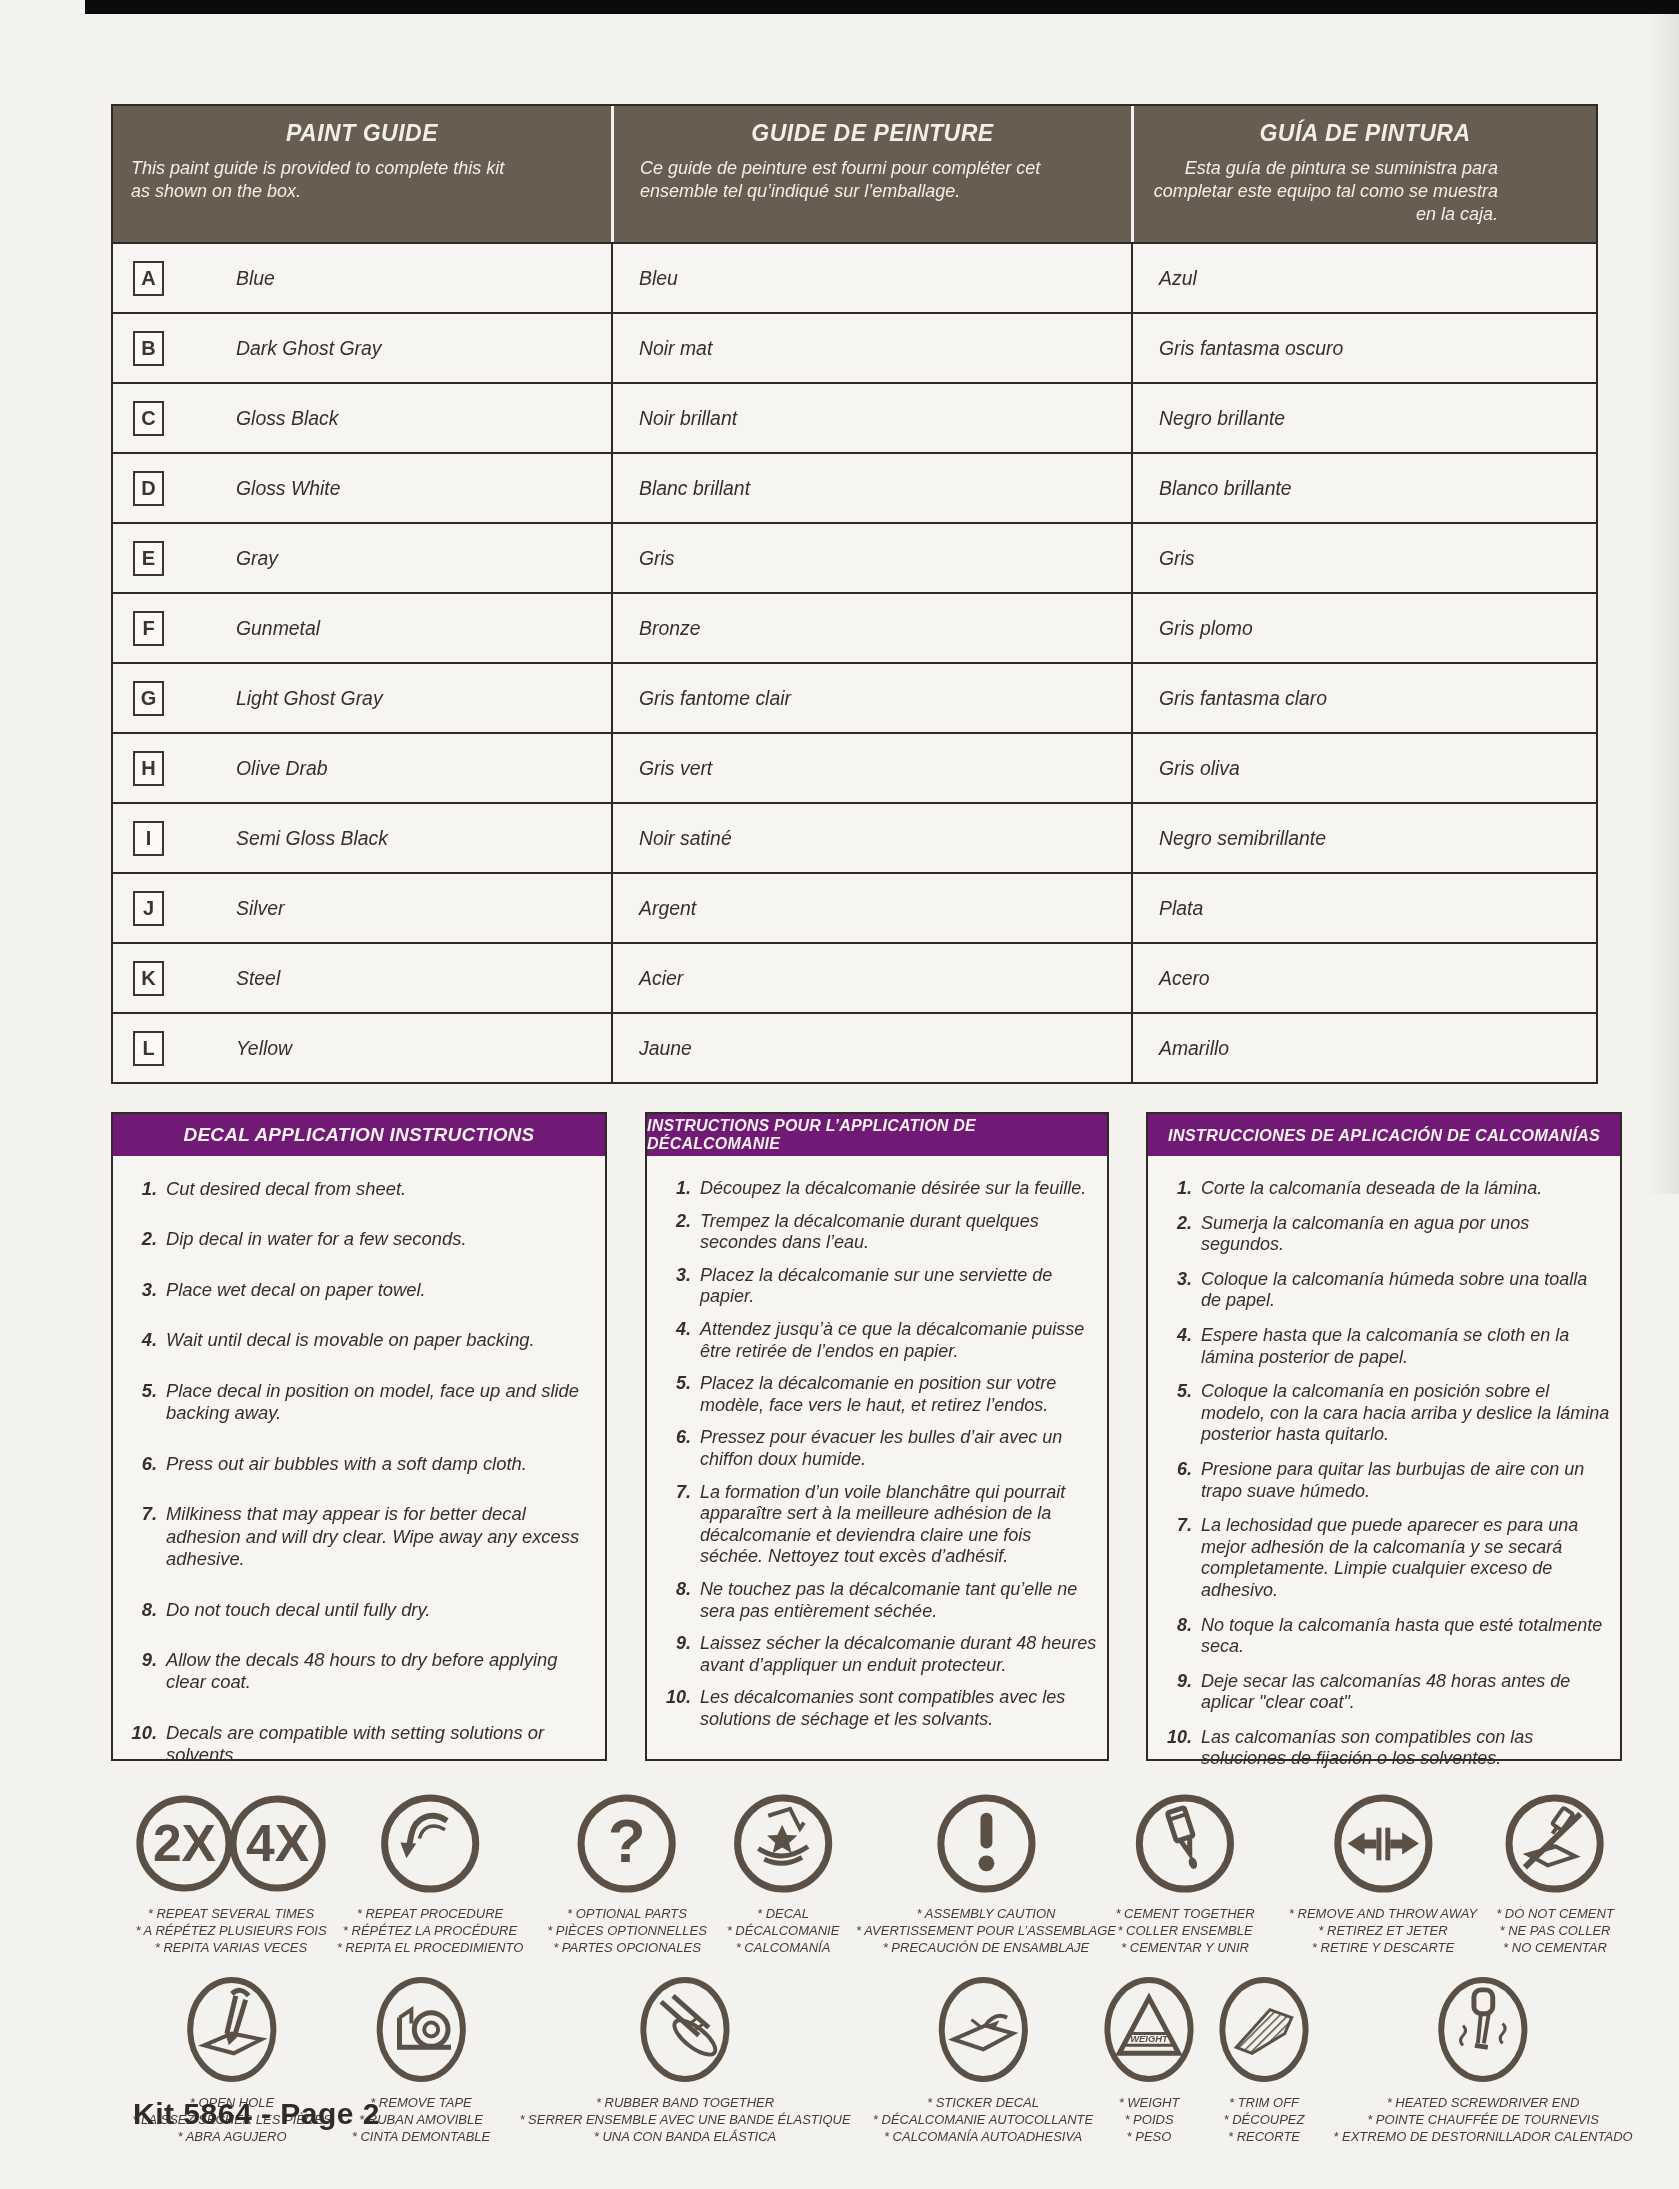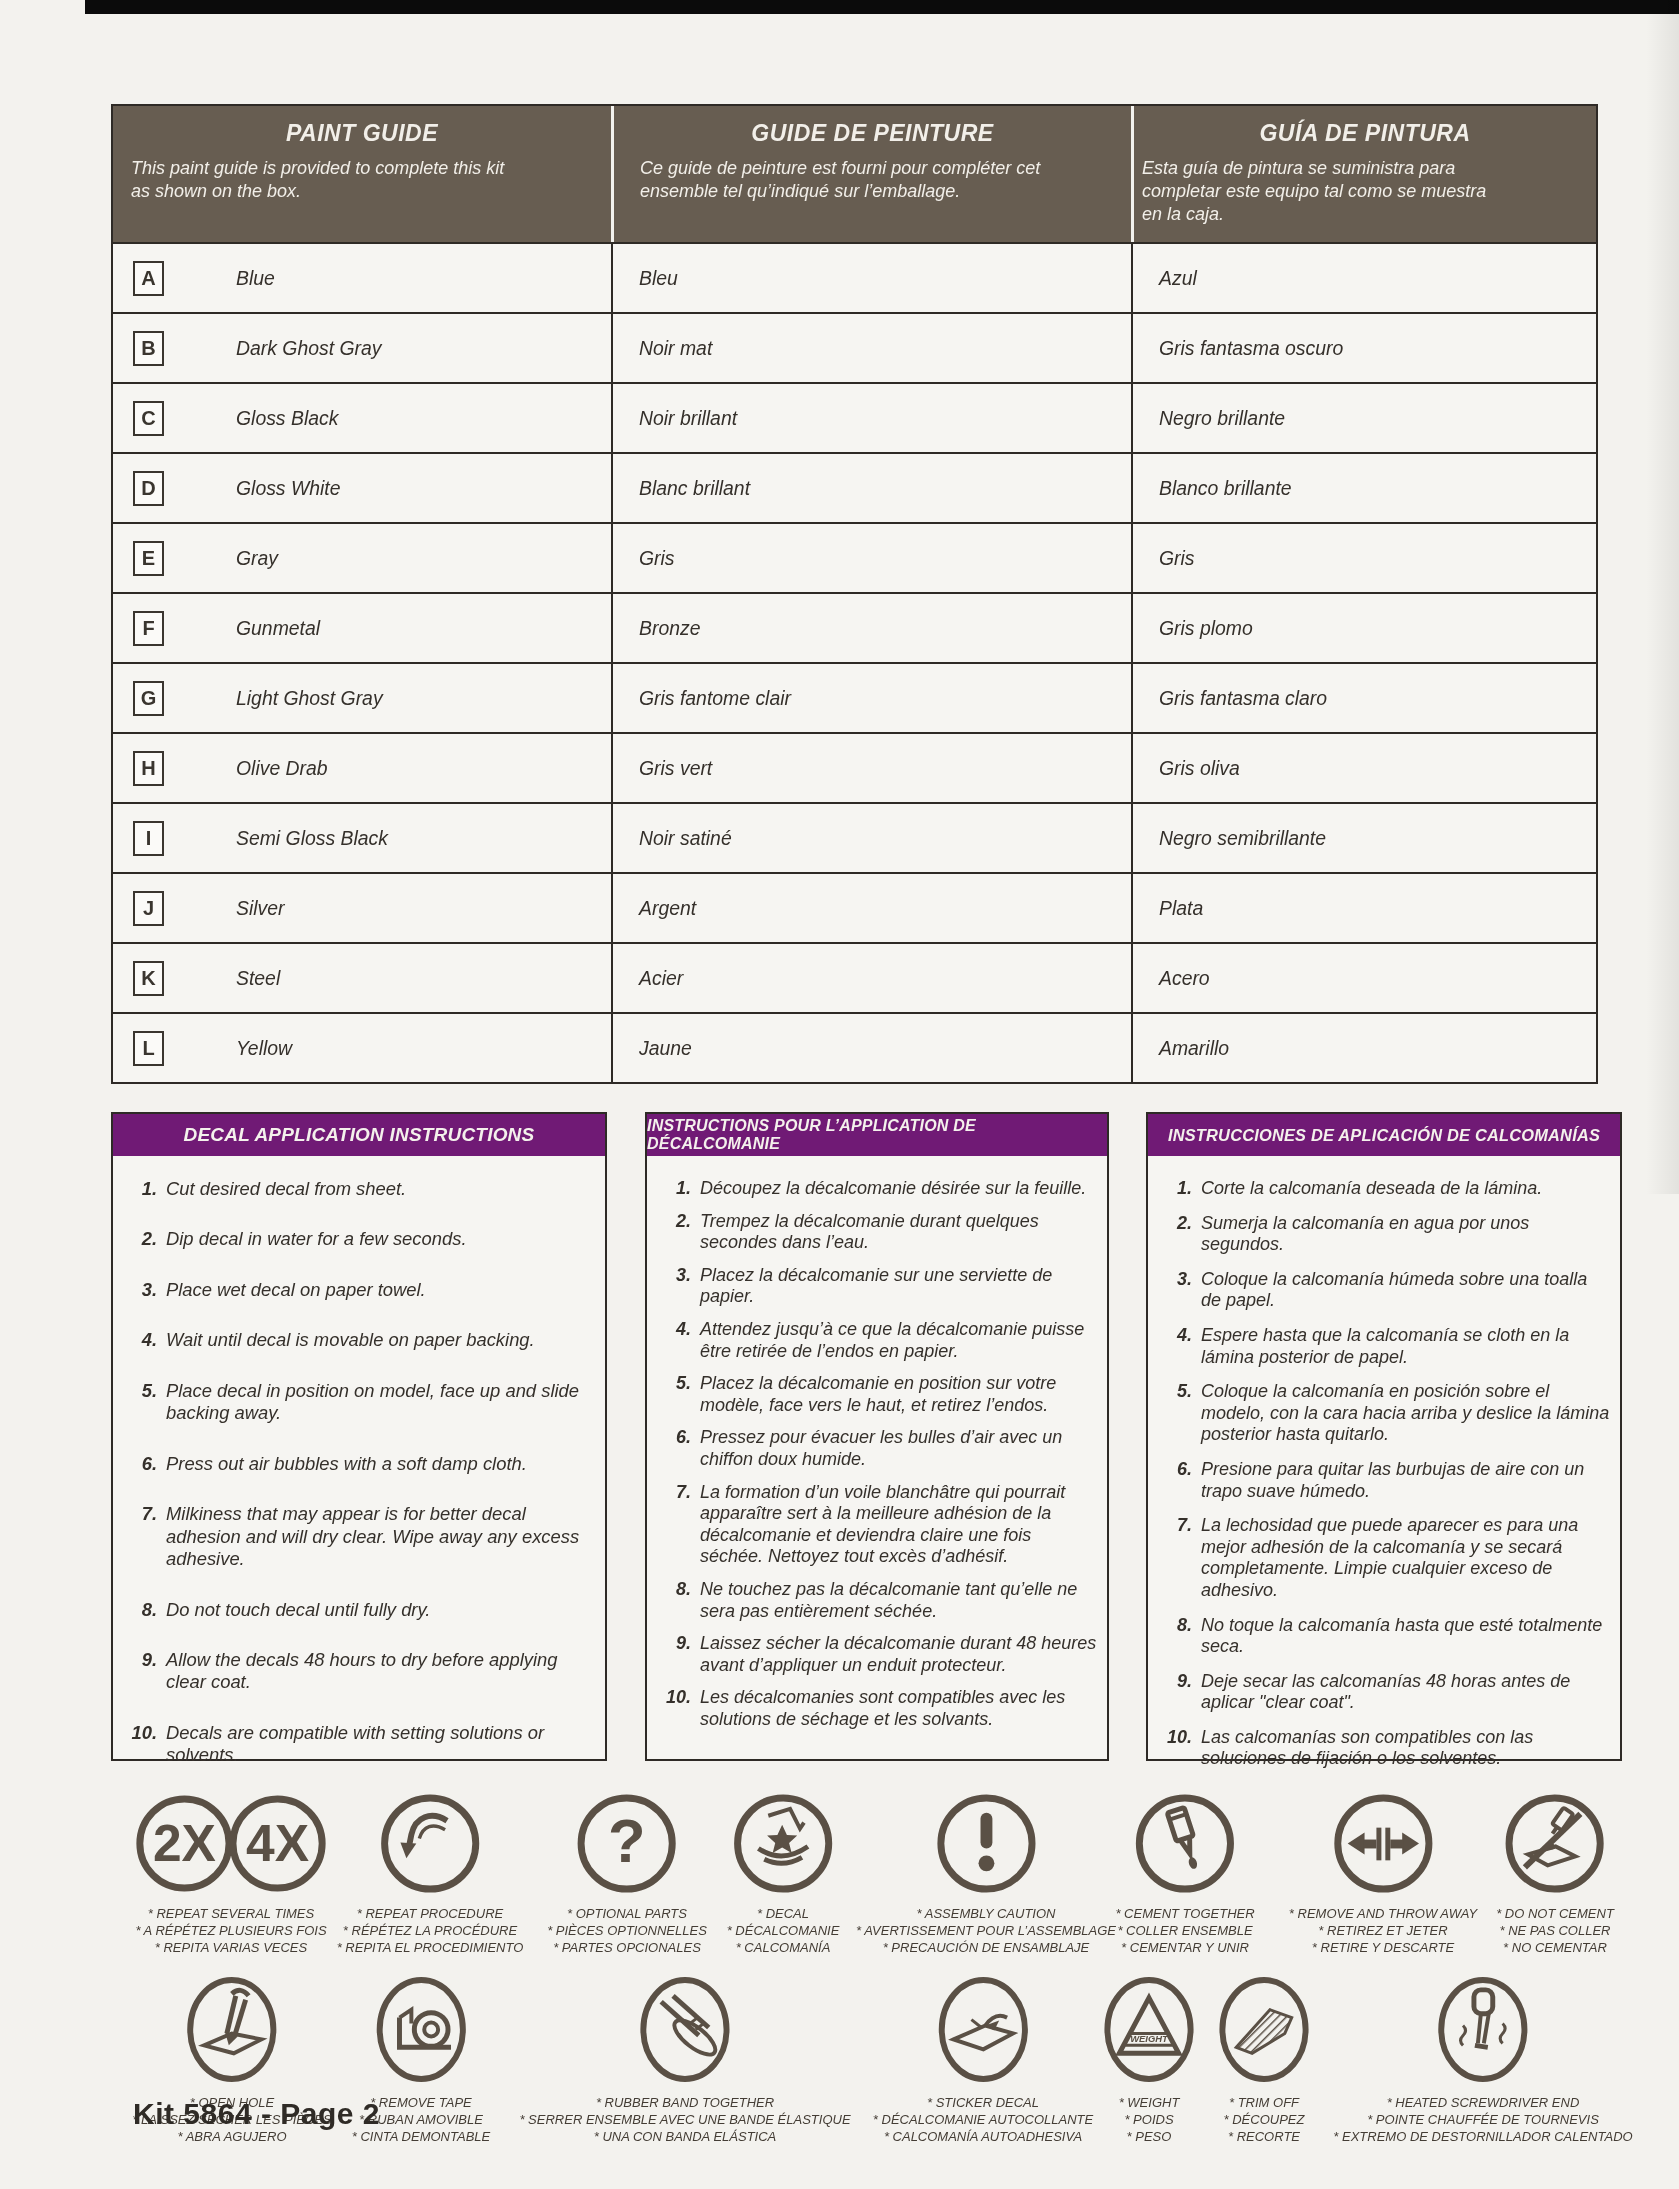--- a/index.html
+++ b/index.html
@@ -16,21 +16,21 @@
   
   .paint-table{position:absolute;left:111px;top:104px;width:1483px;border:2px solid #2e2a26;background:#8b5cf6;}
   .pt-header{display:flex;background:#675d51;color:#f2efe9;}
   .pt-hcol{box-sizing:border-box;padding:14px 0 16px 0;}
   .pt-hcol+.pt-hcol{border-left:3px solid #f3f2ee;}
   .pt-hcol .t{font-weight:bold;font-style:italic;font-size:23px;text-align:center;letter-spacing:0.5px;margin-bottom:10px;}
   .pt-hcol .s{font-style:italic;font-size:18px;line-height:1.28;}
   .c0{width:498px;} .c1{width:520px;} .c2{width:465px;}
   .c0 .s{padding-left:18px;width:390px;}
   .c1 .s{padding-left:26px;width:428px;}
-  .c2 .s{padding-left:8px;width:350px;}
+  .c2 .s{padding-left:14px;width:350px;text-align:right;}
   .pt-row{display:flex;height:68px;border-top:2px solid #2e2a26;align-items:center;background:#f6f5f2;}
   .pt-cell{box-sizing:border-box;height:100%;display:flex;align-items:center;}
   .pt-cell+.pt-cell{border-left:2px solid #2e2a26;}
   .chip{display:inline-flex;align-items:center;justify-content:center;
     width:27px;height:31px;border:2.5px solid #3a352f;margin-left:20px;
     font-weight:bold;font-size:20px;color:#3a352f;background:#fbfaf8;}
   .cname{font-style:italic;font-size:19.4px;margin-left:72px;text-align:right;}
   .pt-cell.fr .cname,.pt-cell.es .cname{margin-left:26px;}
 
   

